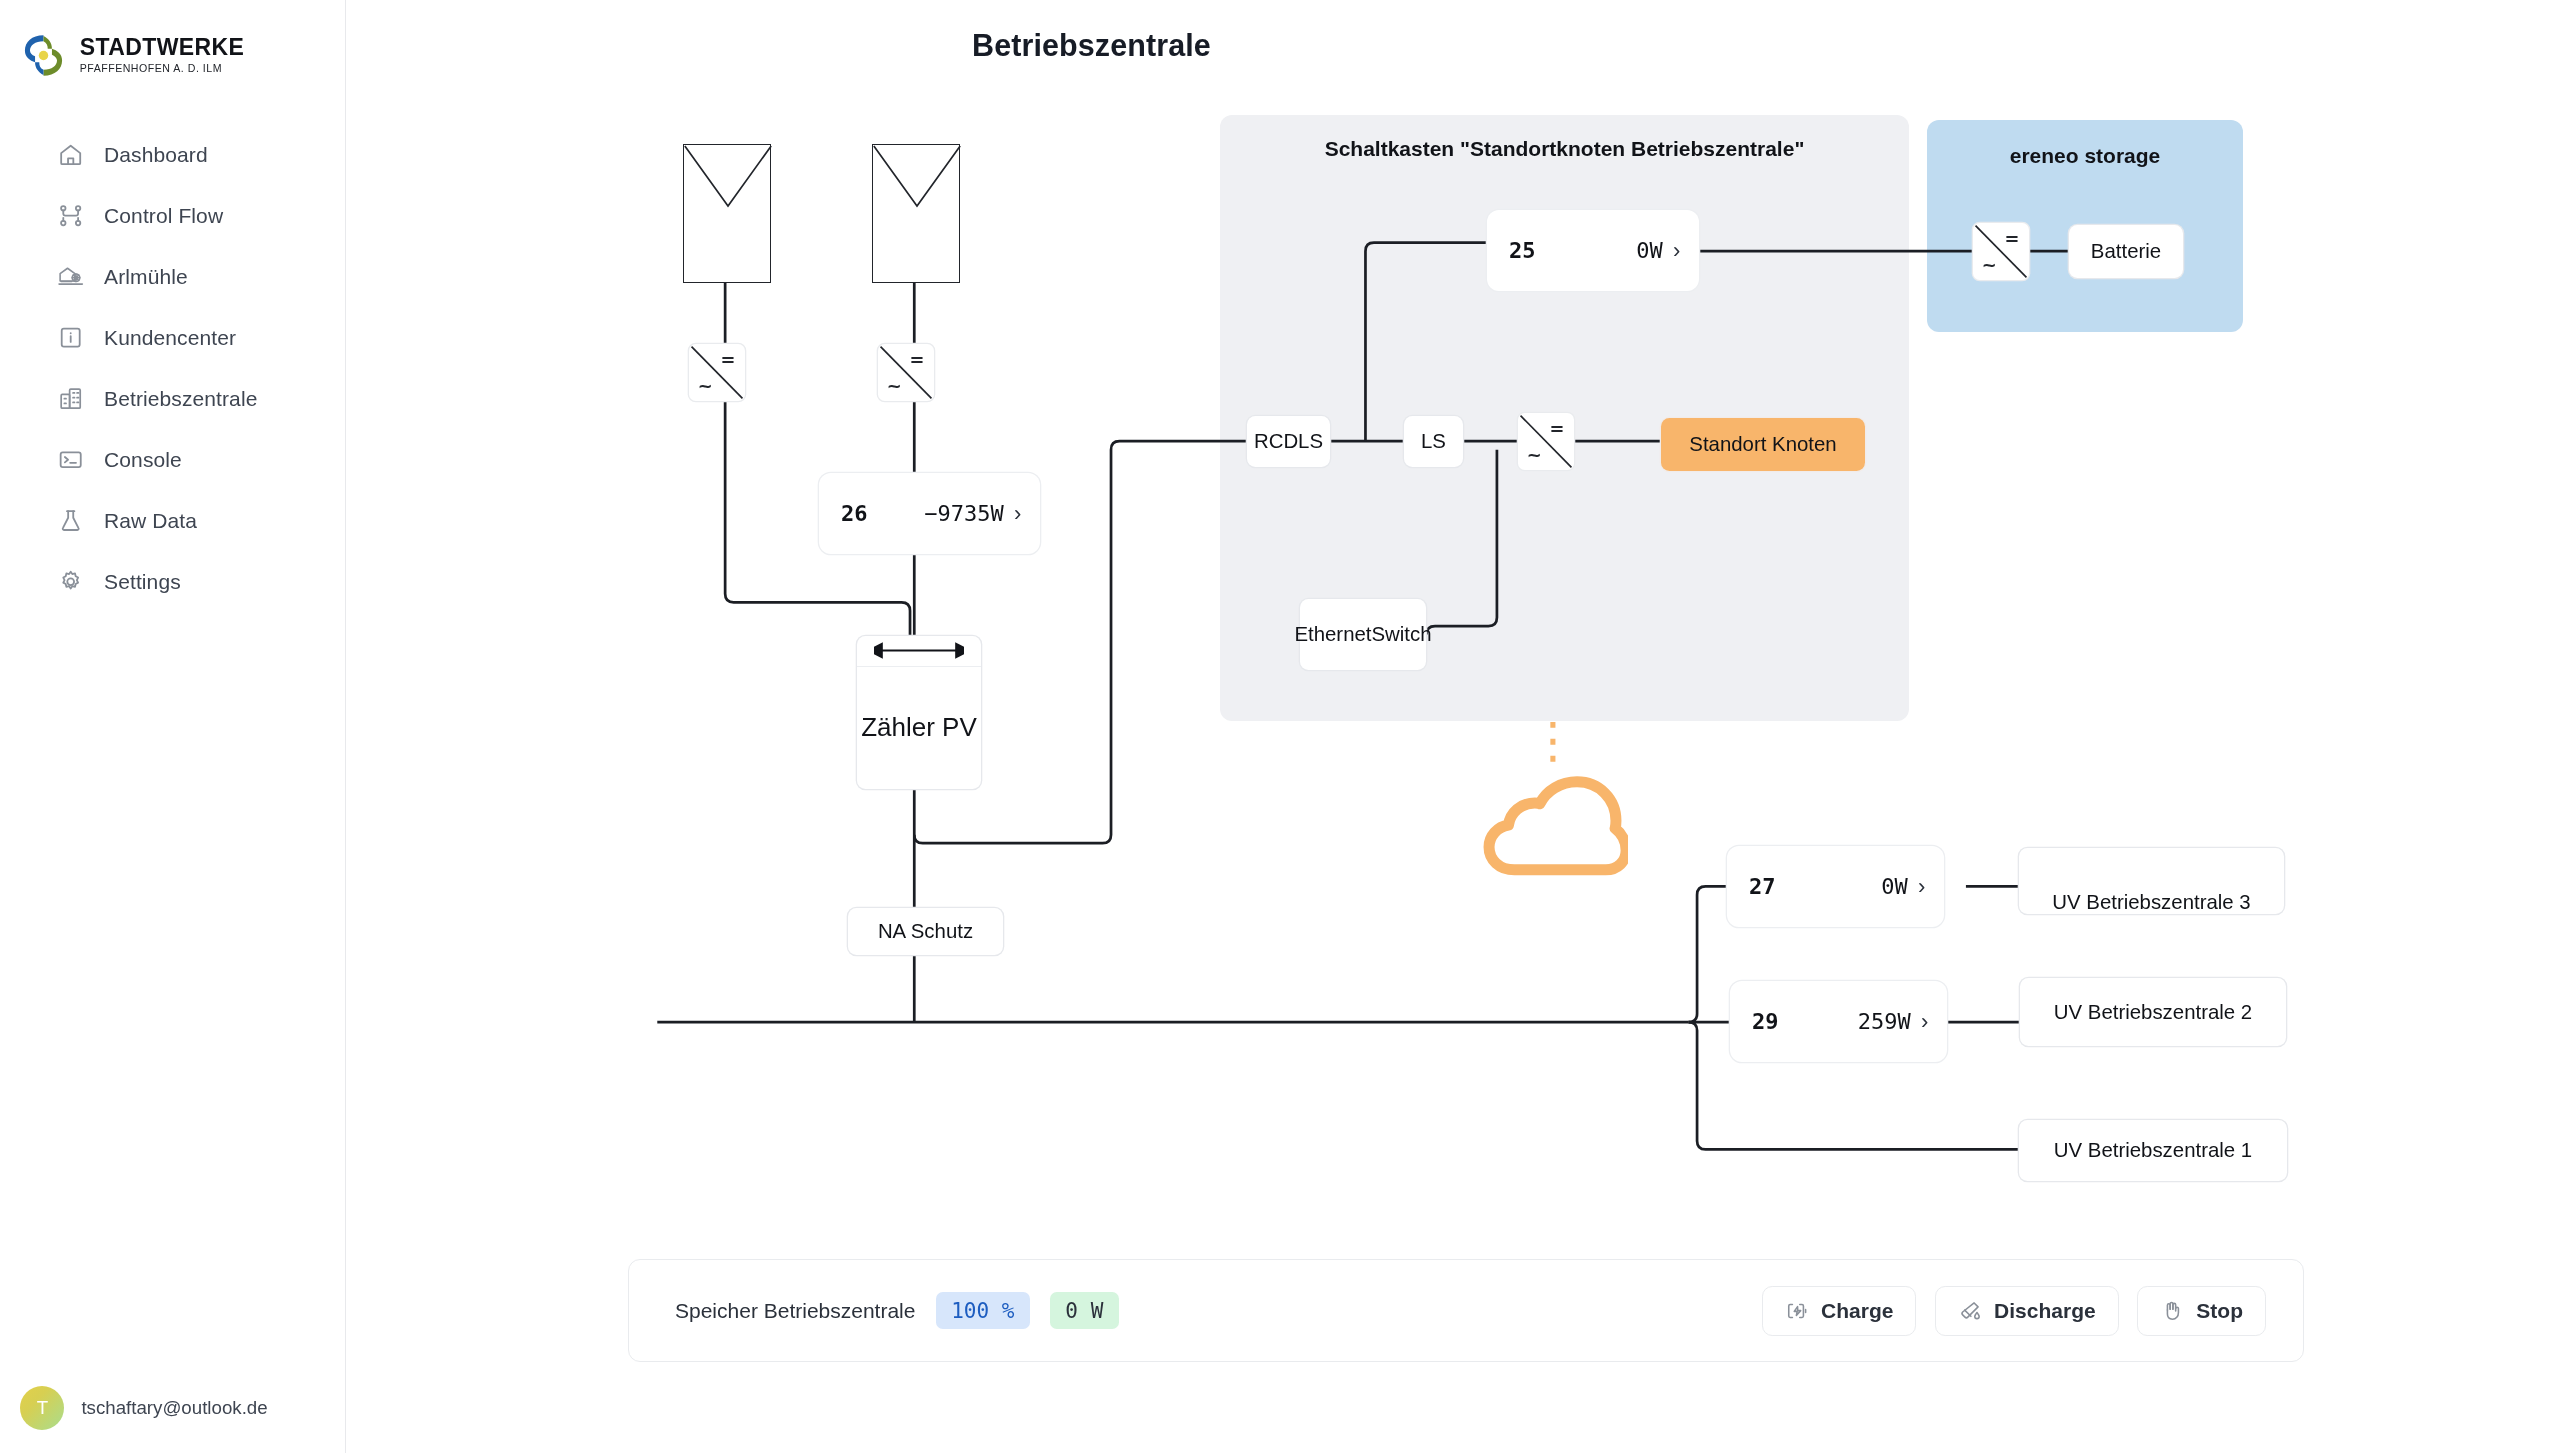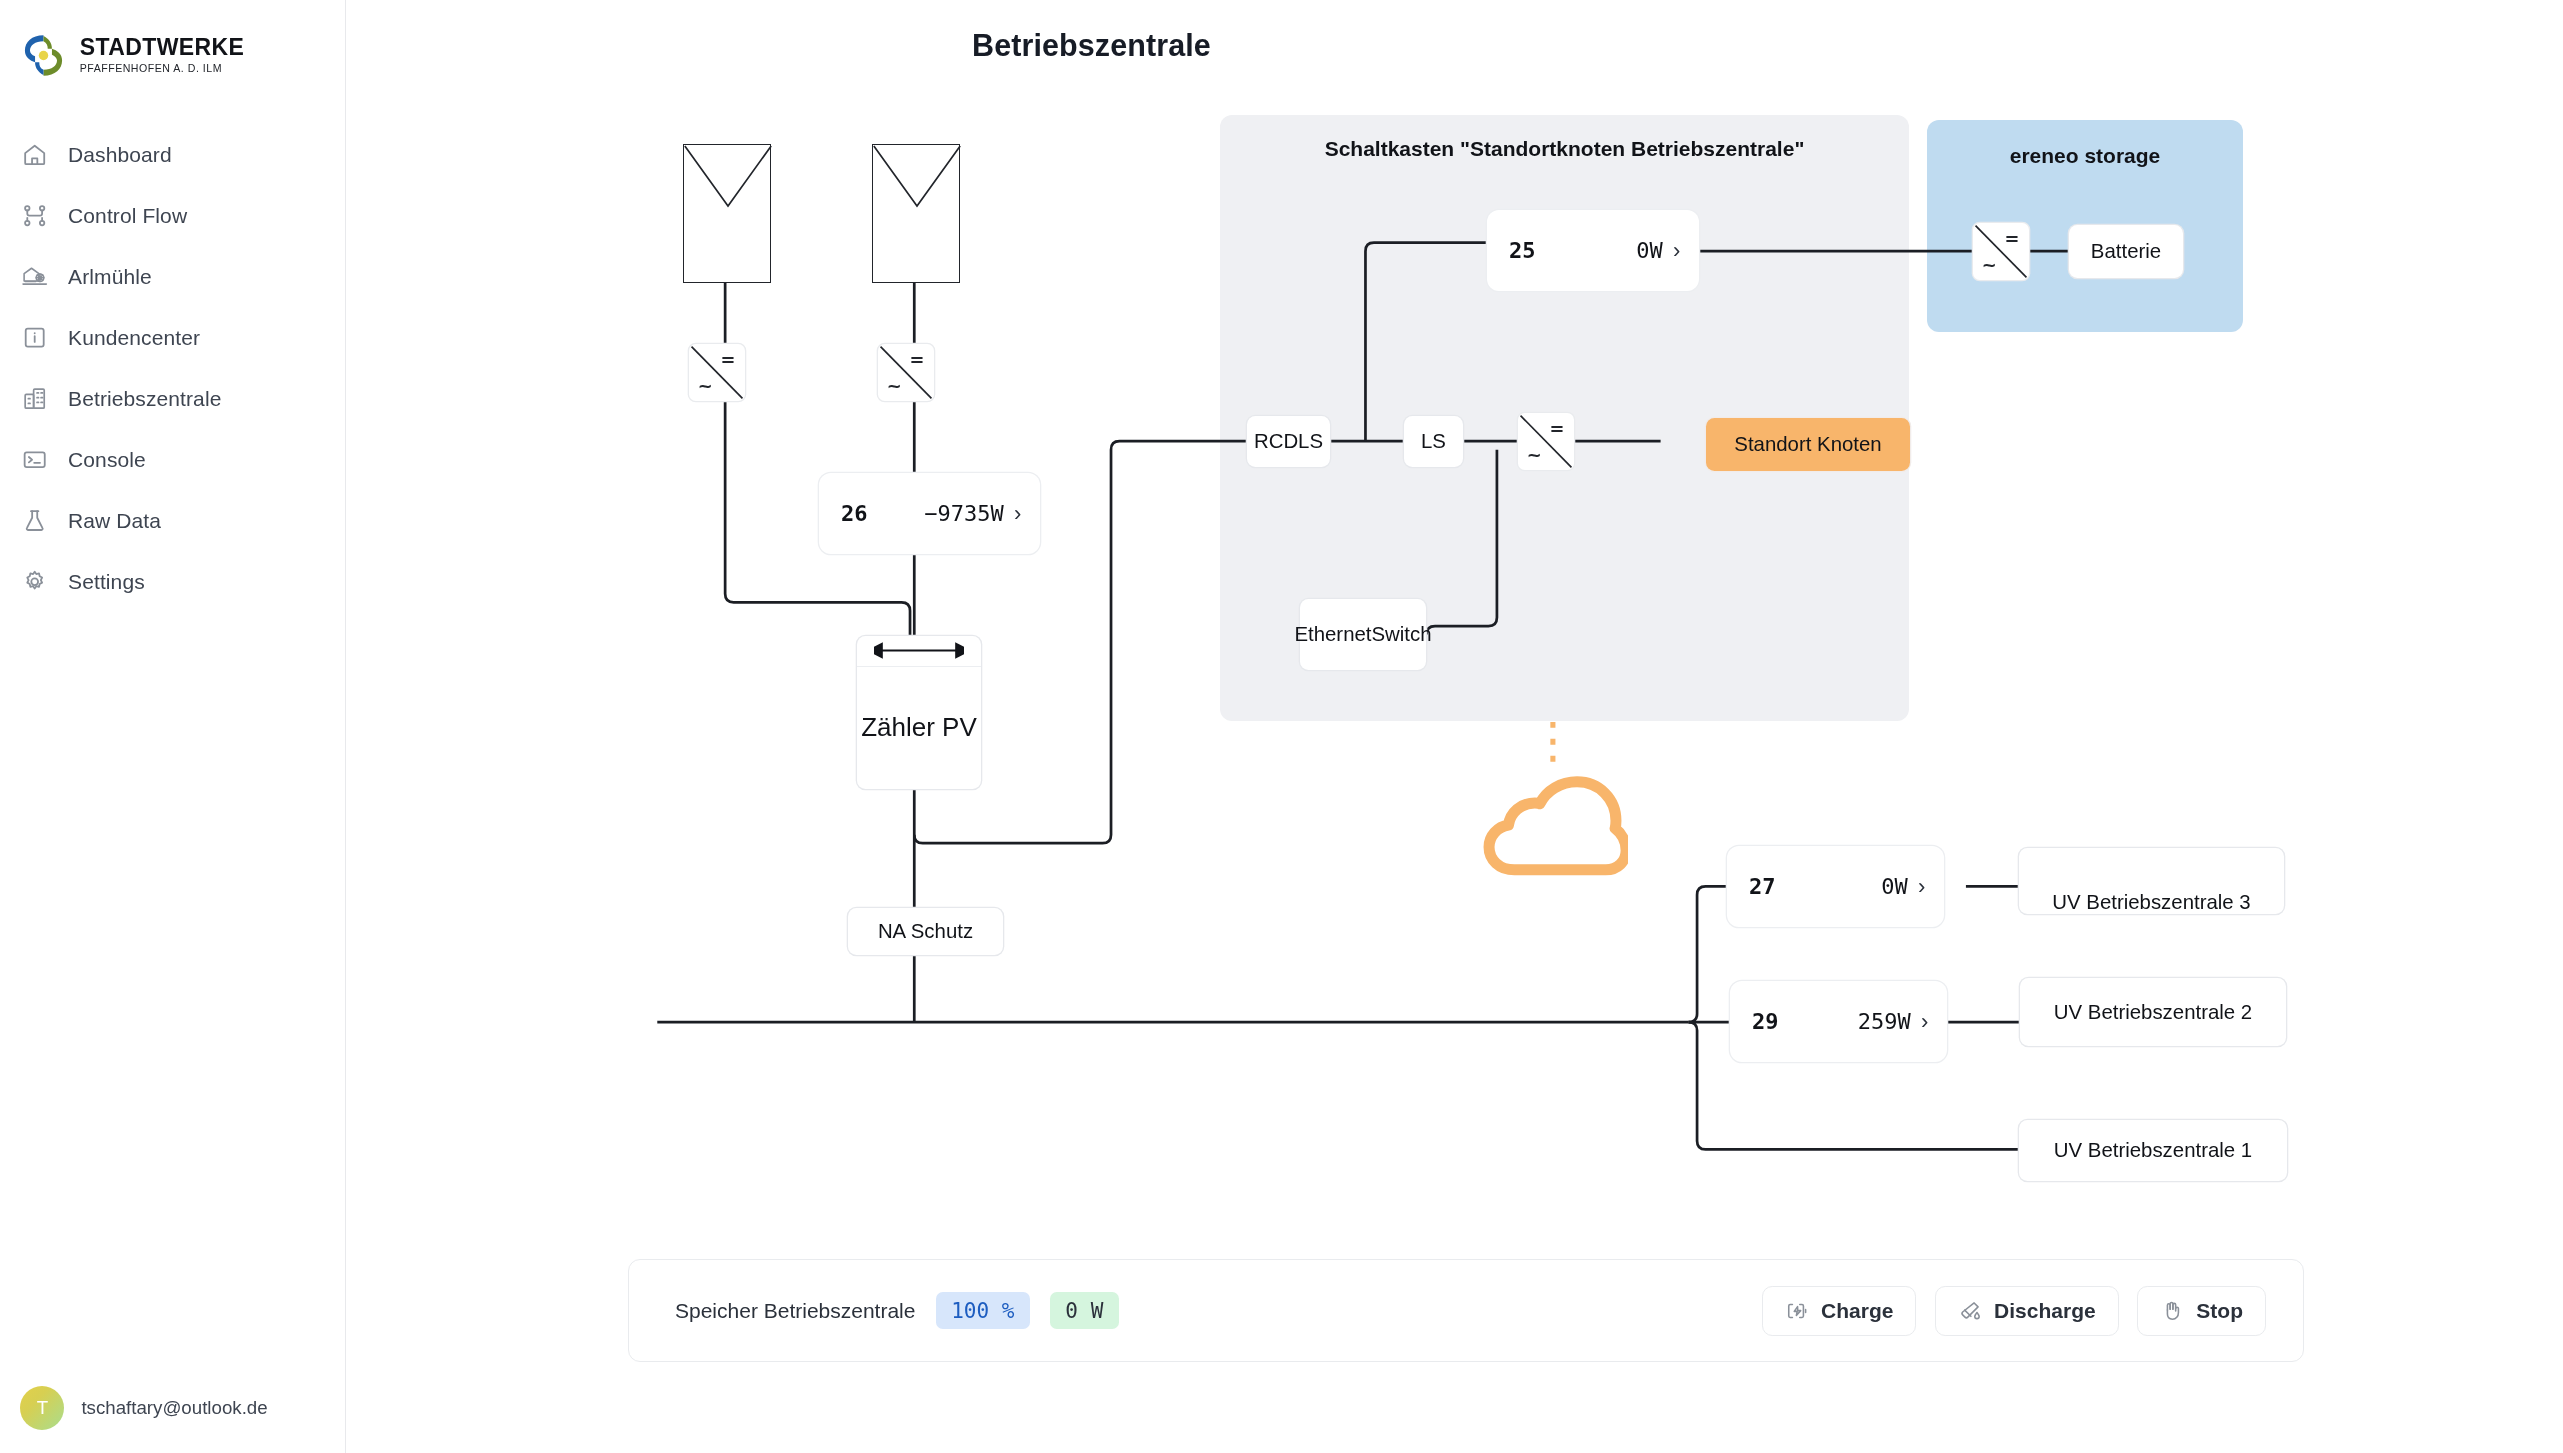--- a/index.html
+++ b/index.html
@@ -28,21 +28,21 @@
   #logo-text { margin-left: 12px; }
   #logo-title {
     font-size: 23px; font-weight: bold; letter-spacing: 0.4px;
     color: #111318; line-height: 1.0;
   }
   #logo-sub {
     font-size: 10.6px; letter-spacing: 0.5px;
     color: #22252b; margin-top: 3.4px;
   }
 
-  #nav { margin-top: 36px; }
+  #nav { margin-top: 36px; padding-left: 36px; }
   .nav-item {
     display: flex; align-items: center;
     height: 61px; padding-left: 20.4px;
     cursor: pointer;
   }
   .nav-icon {
     width: 29px; height: 29px; flex: 0 0 29px;
     display: flex; align-items: center; justify-content: center;
     color: #8a9099;
   }
@@ -114,21 +114,21 @@
     position: absolute;
     background: #ffffff;
     border-radius: 8.5px;
     box-shadow: 0 0 0 1.3px #e6e8ec;
     display: flex; align-items: center; justify-content: center;
     font-size: 20.4px; color: #111318;
     text-align: center;
     cursor: pointer;
   }
   .node.plain { box-shadow: 0 0 0 1.3px #e6e8ec; }
-  .node.orange { background: #f8b56b; box-shadow: 0 0 0 1.3px #f1ecea; margin-left: 45px; }
+  .node.orange { background: #f8b56b; box-shadow: 0 0 0 1.3px #f1ecea; }
 
   
   .pcard {
     position: absolute;
     background: #ffffff;
     border-radius: 12px;
     box-shadow: 0 0 0 1.3px #eceef1;
     display: flex; align-items: center;
     font-family: "DejaVu Sans Mono", monospace;
     cursor: pointer;

